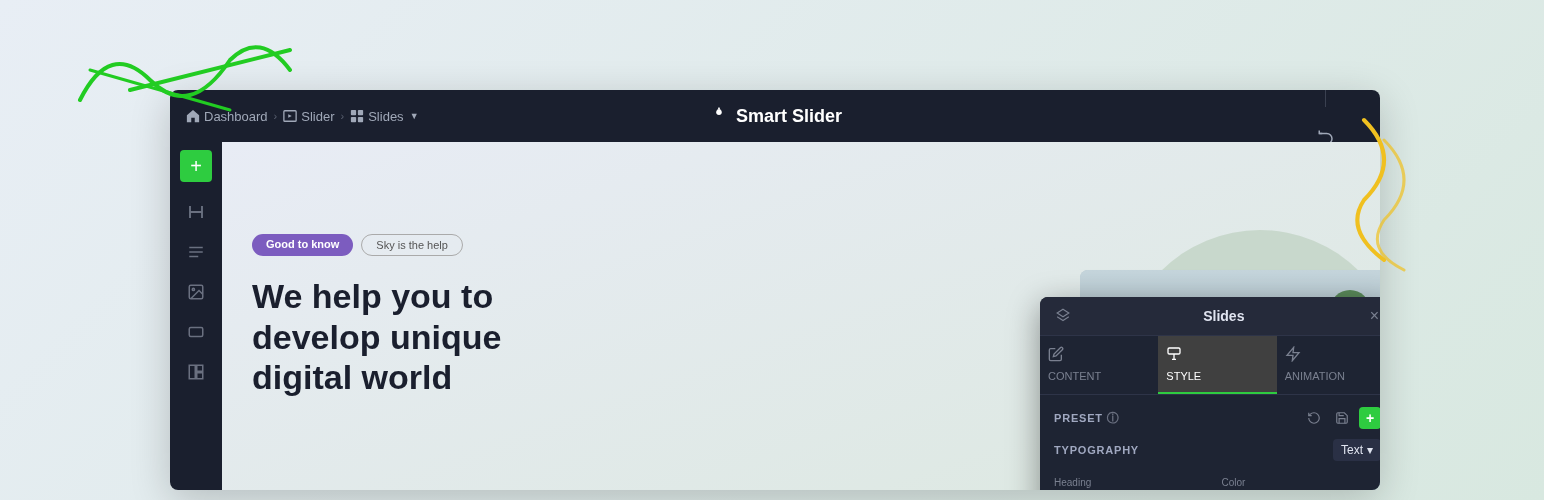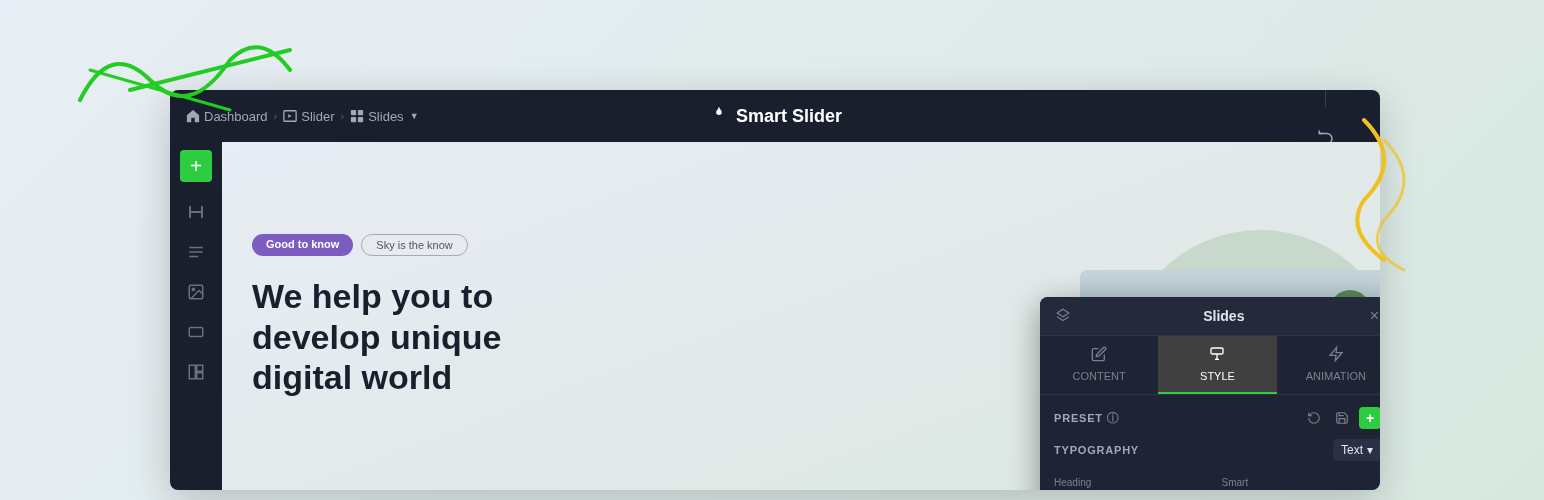--- a/index.html
+++ b/index.html
@@ -330,21 +330,21 @@
     .panel-tabs {
       display: flex;
       background: #1e2433;
       border-bottom: 1px solid #2e3448;
     }
     .panel-tab {
       flex: 1;
       padding: 10px 8px;
       display: flex;
       flex-direction: column;
-      align-items: center;
+      align-items: flex-start;
       gap: 4px;
       cursor: pointer;
       font-size: 11px;
       color: #7a8090;
       border-bottom: 2px solid transparent;
     }
     .panel-tab.active {
       color: #fff;
       border-bottom: 2px solid #2ecc40;
       background: #404040;
@@ -569,21 +569,21 @@
           <rect x="13" y="13" width="8" height="8"></rect>
         </svg>
       </div>
     </aside>
 
     <div class="canvas-area">
       <div class="slide-content">
         <div class="slide-left">
           <div class="tag-row">
             <span class="tag-purple">Good to know</span>
-            <span class="tag-outline">Sky is the know</span>
+            <span class="tag-outline">Sky is the help</span>
           </div>
           <div class="slide-heading">
             <span>We help you to</span><br>
             <span>develop unique</span><br>
             <span>digital world</span>
           </div>
         </div>
         <div class="slide-right">
           <div class="circle-bg"></div>
           <div class="team-photo">
@@ -670,21 +670,21 @@
               <span>▾</span>
             </div>
           </div>
 
           <div class="panel-two-col">
             <div>
               <div class="panel-field-label">Heading</div>
               <input class="panel-input" type="text" value="Outfit, sans-serif" style="">
             </div>
             <div>
-              <div class="panel-field-label">Smart</div>
+              <div class="panel-field-label">Color</div>
               <input class="panel-input" type="text" value="2A2E34FF" style="">
             </div>
           </div>
 
         </div>
       </div>
 
     </div>
   </div>
 </div>

